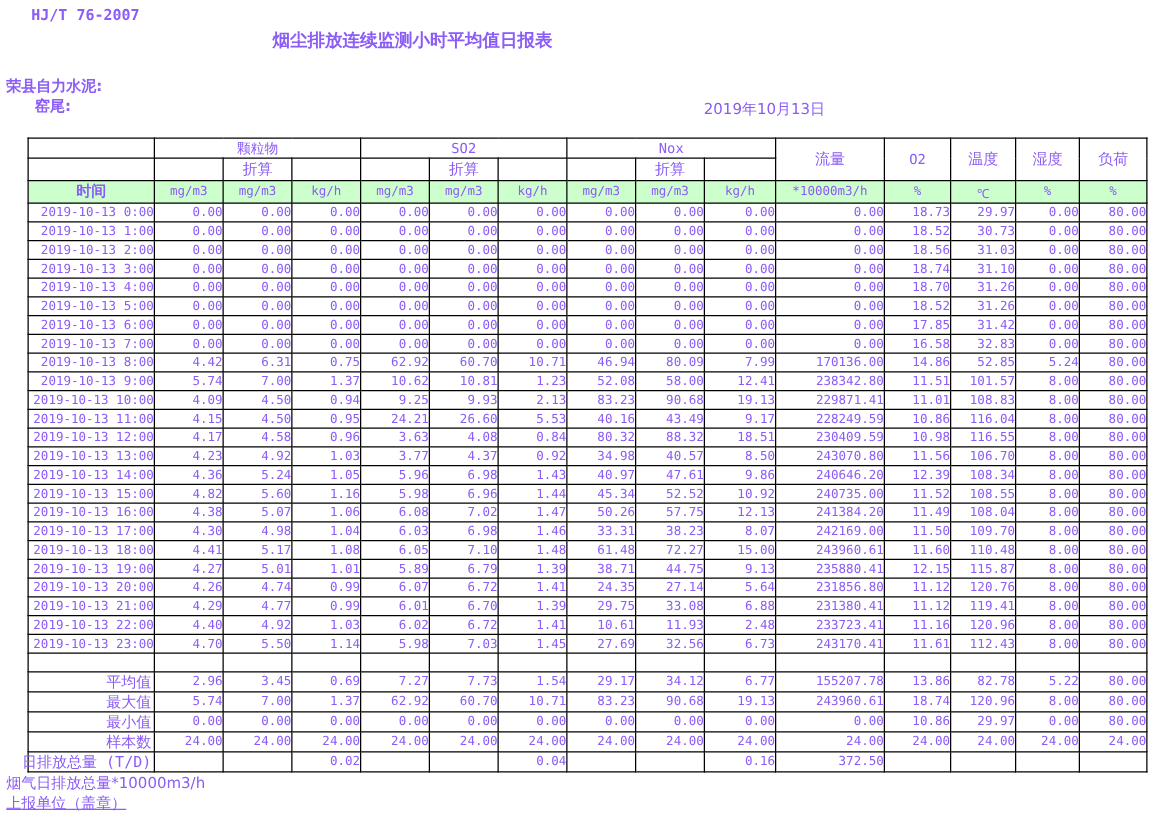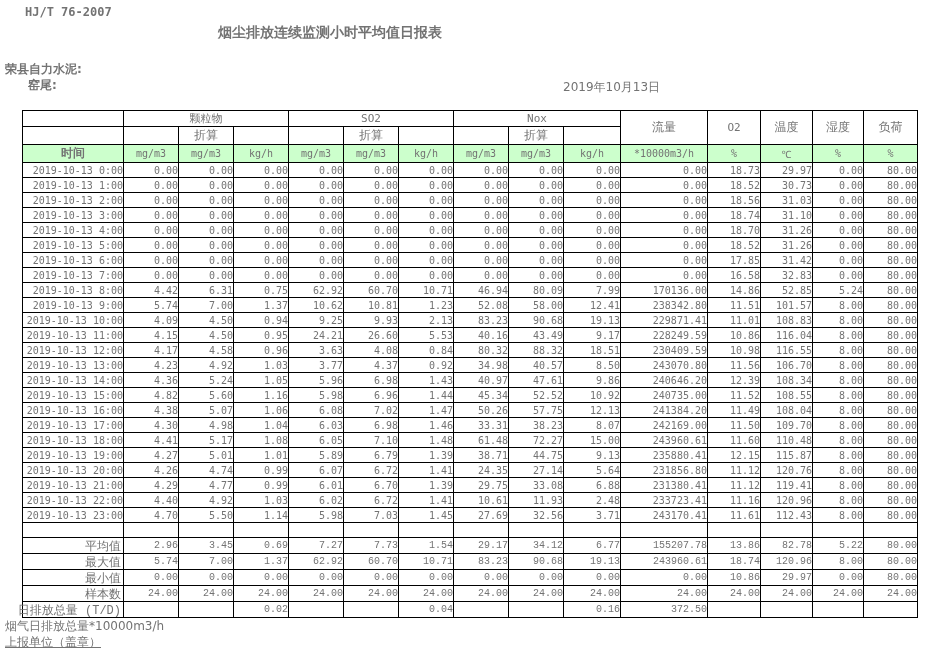--- a/index.html
+++ b/index.html
@@ -1,18 +1,18 @@
 <!DOCTYPE html>
 <html><head>
 <meta charset="utf-8">
 <style>
   html,body { margin:0; padding:0; background:#ffffff; }
   .page {
     position:relative; width:938px; height:654px; background:#ffffff;
-    color:#737373; font-family:"DejaVu Sans", sans-serif; overflow:hidden;
+    color:#8b5cf6; font-family:"DejaVu Sans", sans-serif; overflow:hidden;
   }
   .std-code {
     position:absolute; left:25px; top:5px;
     font-family:"DejaVu Sans Mono", monospace; font-size:12px; font-weight:bold;
     white-space:nowrap;
   }
   .report-title {
     position:absolute; left:0; top:24px; width:660px; text-align:center;
     font-size:14px; font-weight:bold; white-space:nowrap;
   }
@@ -25,21 +25,21 @@
     border-collapse:collapse; table-layout:fixed;
     font-family:"DejaVu Sans Mono", monospace; font-size:10px;
   }
   table.report td {
     border:1px solid #000; padding:0; vertical-align:middle;
     white-space:nowrap;
   }
   tr.hdr { height:16px;padding-left:20px; }
   tr.data-row { height:15px; }
   tr.spacer-row { height:15px; }
-  tr.summary-row { height:16px;font-family:Liberation Mono, monospace; }
+  tr.summary-row { height:16px; }
 
   td.group-label { text-align:center; font-size:11px; }
   td.cn-label { text-align:center; font-size:12px; }
   td.blank-cell { background:#ffffff; }
   tr.unit-row td { background:#ccffcc; text-align:center; font-size:10px; }
   tr.unit-row td.time-hdr { font-size:12px; font-weight:bold; }
 
   td.time-cell { text-align:right; padding-right:4px; font-size:10px; }
   td.num-cell { text-align:right; padding-right:3px; font-size:10px; }
   td.sum-label-cell { position:relative; font-size:12px; }
@@ -517,21 +517,21 @@
         <tr class="data-row">
           <td class="time-cell">2019-10-13 23:00</td>
           <td class="num-cell">4.70</td>
           <td class="num-cell">5.50</td>
           <td class="num-cell">1.14</td>
           <td class="num-cell">5.98</td>
           <td class="num-cell">7.03</td>
           <td class="num-cell">1.45</td>
           <td class="num-cell">27.69</td>
           <td class="num-cell">32.56</td>
-          <td class="num-cell">3.71</td>
+          <td class="num-cell">6.73</td>
           <td class="num-cell">243170.41</td>
           <td class="num-cell">11.61</td>
           <td class="num-cell">112.43</td>
           <td class="num-cell">8.00</td>
           <td class="num-cell">80.00</td>
         </tr>
         <tr class="spacer-row">
           <td></td>
           <td></td>
           <td></td>

